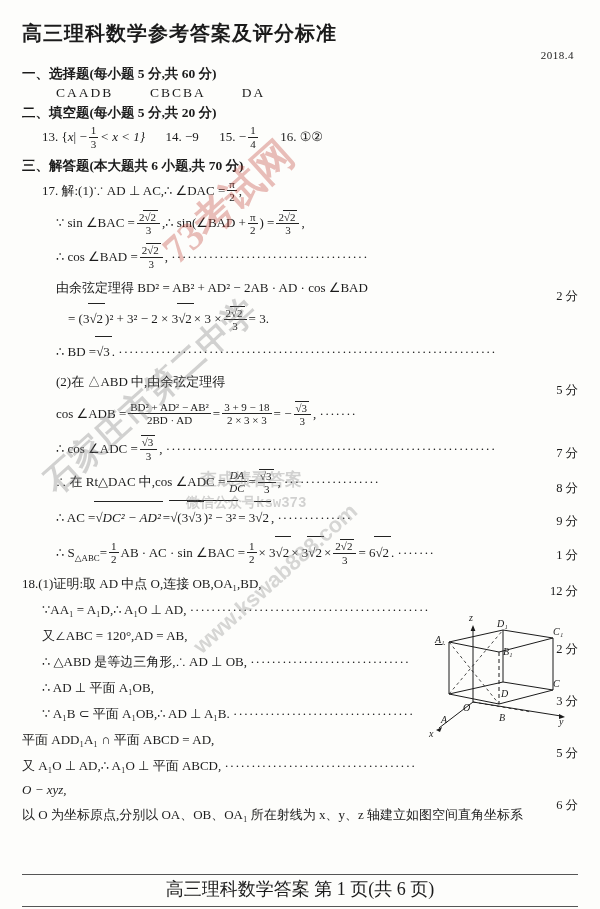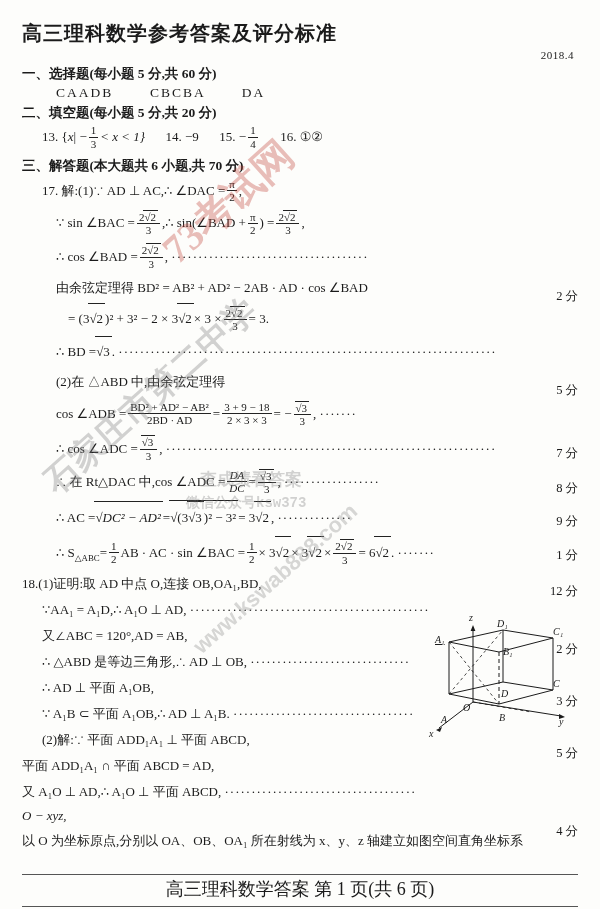--- a/index.html
+++ b/index.html
@@ -244,30 +244,27 @@
     <span class="score">3 分</span>
   </div>
   <div class="line row indent1" style="line-height:1.85;">
     <span>∴ AD ⊥ 平面 A₁OB,</span>
   </div>
   <div class="line row indent1" style="line-height:1.85;">
     <span>∵ A₁B ⊂ 平面 A₁OB,∴ AD ⊥ A₁B.</span>
     <span class="dots">··································</span>
     <span class="score">5 分</span>
   </div>
-  <div class="line row indent1" style="line-height:1.85;">
-    <span>(2)解:∵ 平面 ADD₁A₁ ⊥ 平面 ABCD,</span>
-  </div>
   <div class="line row" style="line-height:1.85;">
     <span>平面 ADD₁A₁ ∩ 平面 ABCD = AD,</span>
   </div>
   <div class="line row" style="line-height:1.85;">
     <span>又 A₁O ⊥ AD,∴ A₁O ⊥ 平面 ABCD,</span>
     <span class="dots">····································</span>
-    <span class="score">4 分</span>
+    <span class="score">6 分</span>
   </div>
   <div class="line row" style="line-height:1.6;">
     <span class="it">O − xyz,</span>
   </div>
   <div class="line row" style="line-height:1.85;">
     <span>以 O 为坐标原点,分别以 OA、OB、OA₁ 所在射线为 x、y、z 轴建立如图空间直角坐标系</span>
   </div>
 
   <div class="figure">
     <svg width="175" height="130" viewBox="0 0 175 130">

